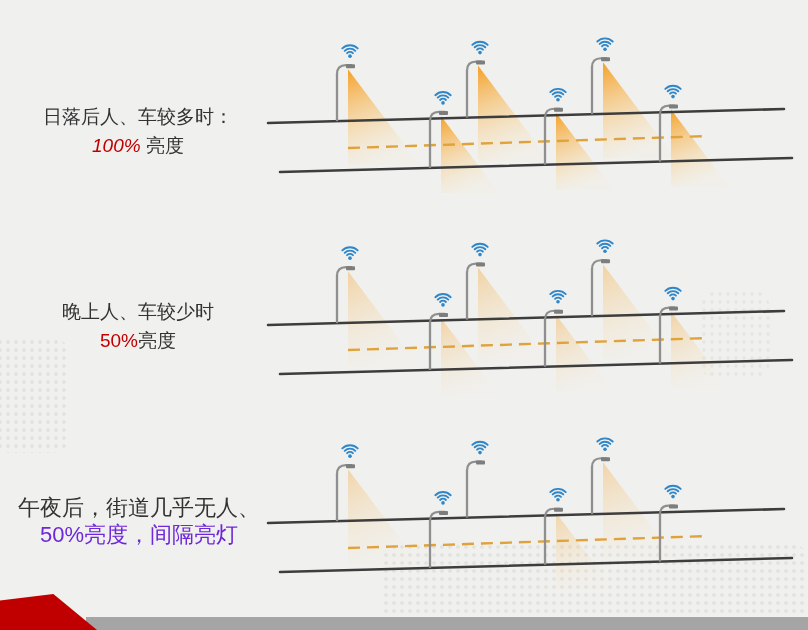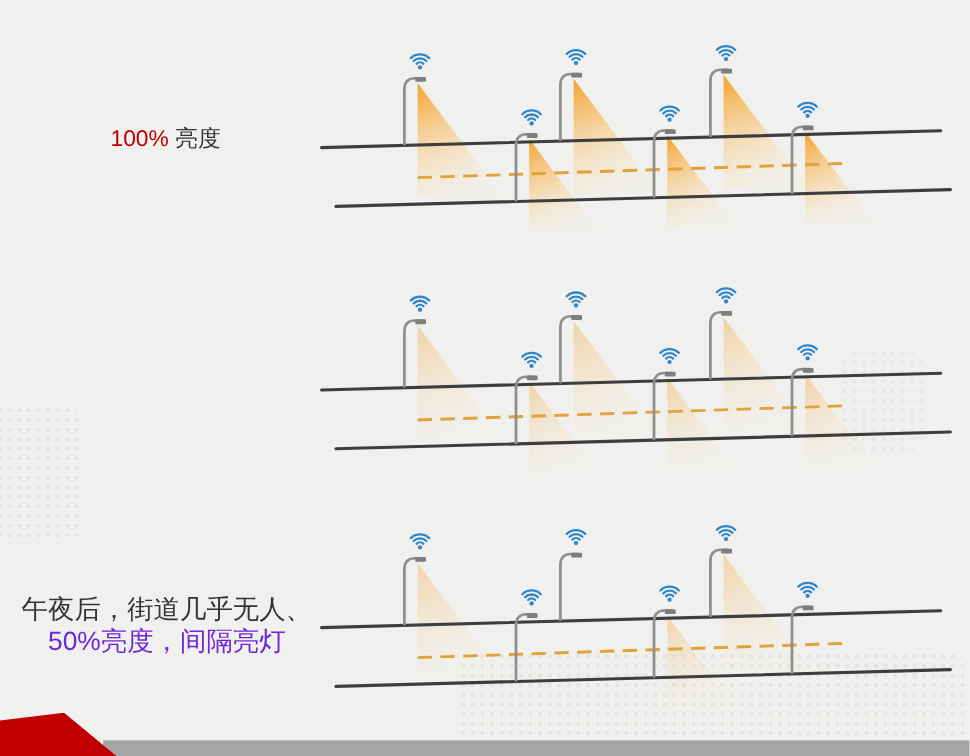--- a/index.html
+++ b/index.html
@@ -42,24 +42,35 @@
 <body style="background: rgb(240, 240, 238);">
 
 <div class="stage">
 
   <div class="watermark wm-left"></div>
   <div class="watermark wm-bottom"></div>
   <div class="watermark wm-mid"></div>
 
   <div class="label label-1" style="color: rgb(51, 51, 51);">
     <div>
-      <span class="red" style="color: rgb(192, 0, 0);">100%</span><span> 亮度</span>
+      <span>日落后人、车较多时：</span>
+    </div>
+    <div>
+      <span class="red" style="color: rgb(192, 0, 0); font-style: italic;">100%</span><span> 亮度</span>
     </div>
   </div>
 
+  <div class="label label-2" style="color: rgb(51, 51, 51);">
+    <div>
+      <span>晚上人、车较少时</span>
+    </div>
+    <div>
+      <span class="red" style="color: rgb(192, 0, 0);">50%</span><span>亮度</span>
+    </div>
+  </div>
 
   <div class="label label-3" style="color: rgb(51, 51, 51);">
     <div>
       <span>午夜后，街道几乎无人、</span>
     </div>
     <div>
       <span class="red" style="color: #6d28d9;">50%亮度，间隔亮灯</span>
     </div>
   </div>
 

